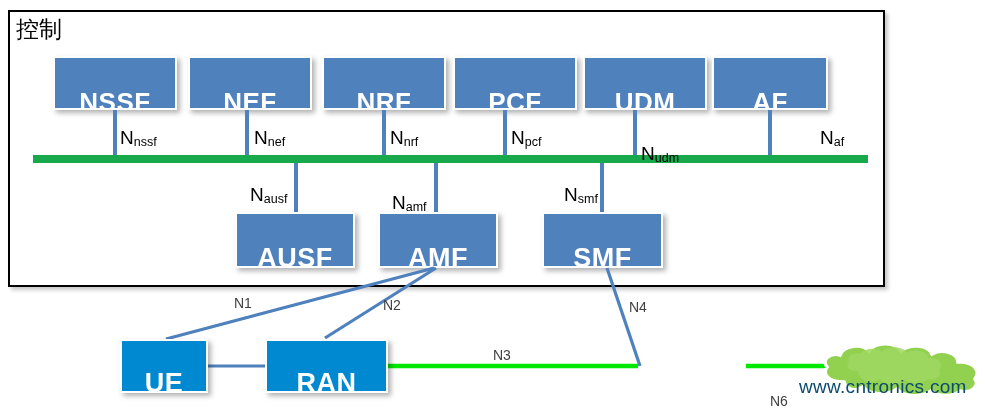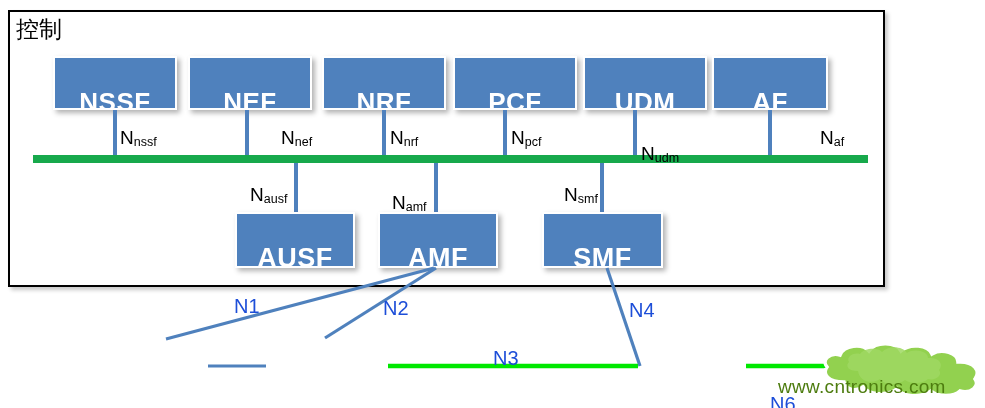--- a/index.html
+++ b/index.html
@@ -105,22 +105,22 @@
     font-family: "Liberation Sans", sans-serif;
   }
   .iface sub {
     font-size: 12.5px;
     vertical-align: baseline;
     position: relative;
     bottom: -2px;
   }
   .iface-plain {
     position: absolute;
-    color: #1d4ed8;
-    font-size: 20px;
+    color: #404040;
+    font-size: 14px;
     line-height: 1;
     white-space: nowrap;
   }
 
   
   .link-svg {
     position: absolute;
     left: 0;
     top: 0;
     width: 985px;
@@ -133,24 +133,24 @@
     position: absolute;
     left: 818px;
     top: 340px;
     width: 167px;
     height: 58px;
   }
 
   
   .watermark {
     position: absolute;
-    left: 778px;
+    left: 799px;
     top: 376px;
     font-size: 19px;
-    color: #4d7c0f;
+    color: #0c4a6e;
     white-space: nowrap;
     letter-spacing: 0.3px;
     font-family: "Liberation Sans", sans-serif;
   }
 </style>
 </head>
 <body>
 
 <div id="canvas">
 
@@ -185,21 +185,21 @@
 
   <div class="stub" style="left:294px; top:157px; height:58px;"></div>
   <div class="stub" style="left:434px; top:157px; height:58px;"></div>
   <div class="stub" style="left:600px; top:157px; height:58px;"></div>
 
   <div class="bus" style="left:33px; top:155px; width:835px; height:8px;"></div>
 
   <div class="iface" style="left:120px; top:128px;">
     <span>N</span><sub>nssf</sub>
   </div>
-  <div class="iface" style="left:254px; top:128px;margin-left:27px;">
+  <div class="iface" style="left:254px; top:128px;">
     <span>N</span><sub>nef</sub>
   </div>
   <div class="iface" style="left:390px; top:128px;">
     <span>N</span><sub>nrf</sub>
   </div>
   <div class="iface" style="left:511px; top:128px;text-align:right;">
     <span>N</span><sub>pcf</sub>
   </div>
   <div class="iface" style="left:641px; top:144px;">
     <span>N</span><sub>udm</sub>
@@ -242,20 +242,26 @@
 
     <line x1="746" y1="366" x2="838" y2="366" stroke="#00E800" stroke-width="4.5"></line>
   </svg>
 
   <div class="iface-plain" style="left:234px; top:296px;">N1</div>
   <div class="iface-plain" style="left:383px; top:298px;">N2</div>
   <div class="iface-plain" style="left:493px; top:348px;">N3</div>
   <div class="iface-plain" style="left:629px; top:300px;">N4</div>
   <div class="iface-plain" style="left:770px; top:346px;margin-top:48px;">N6</div>
 
+  <div class="nf-box nf-access" style="left:120px; top:339px; width:88px; height:54px;">
+    <span class="nf-label">UE</span>
+  </div>
+  <div class="nf-box nf-access" style="left:265px; top:339px; width:123px; height:54px;">
+    <span class="nf-label">RAN</span>
+  </div>
 
   <div class="cloud-wrap">
     <svg width="167" height="58" viewBox="0 0 167 58" xmlns="http://www.w3.org/2000/svg">
       <g>
         <path d="M26 42 C10 42 4 34 9 27 C3 20 12 12 22 15 C26 5 44 3 51 11
                  C58 1 78 2 83 11 C92 3 110 5 114 14 C124 8 140 13 140 22
                  C156 21 163 31 157 39 C162 46 153 54 142 51
                  C136 57 120 57 113 51 C104 58 84 57 79 49
                  C70 56 50 55 45 47 C38 52 28 50 26 42 Z" fill="#92D14F" stroke="#ffffff" stroke-width="3.5"></path>
         <path d="M40 31 C30 31 27 26 31 22 C28 17 35 12 42 14

